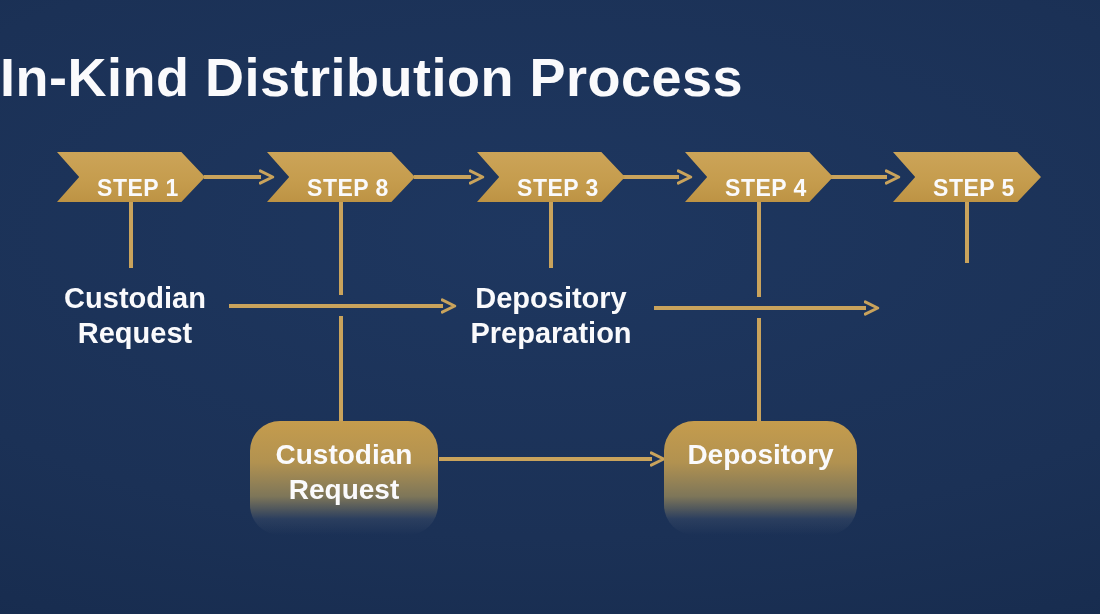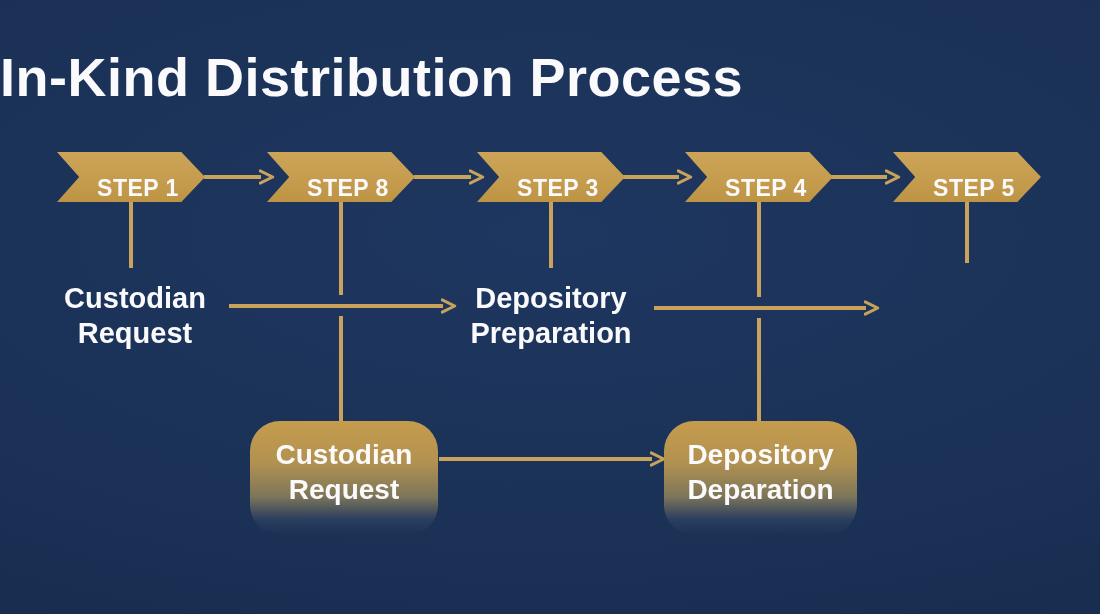--- a/index.html
+++ b/index.html
@@ -112,16 +112,15 @@
   </div>
   <div class="flow-label" style="left:856px">
   </div>
 
   <div class="gold-box" style="left:250px;width:188px">
     <span>Custodian</span>
     <span>Request</span>
   </div>
   <div class="gold-box" style="left:664px;width:193px">
     <span>Depository</span>
-    <span>Deparation</span>
   </div>
 
 </div>
 
 </body></html>

